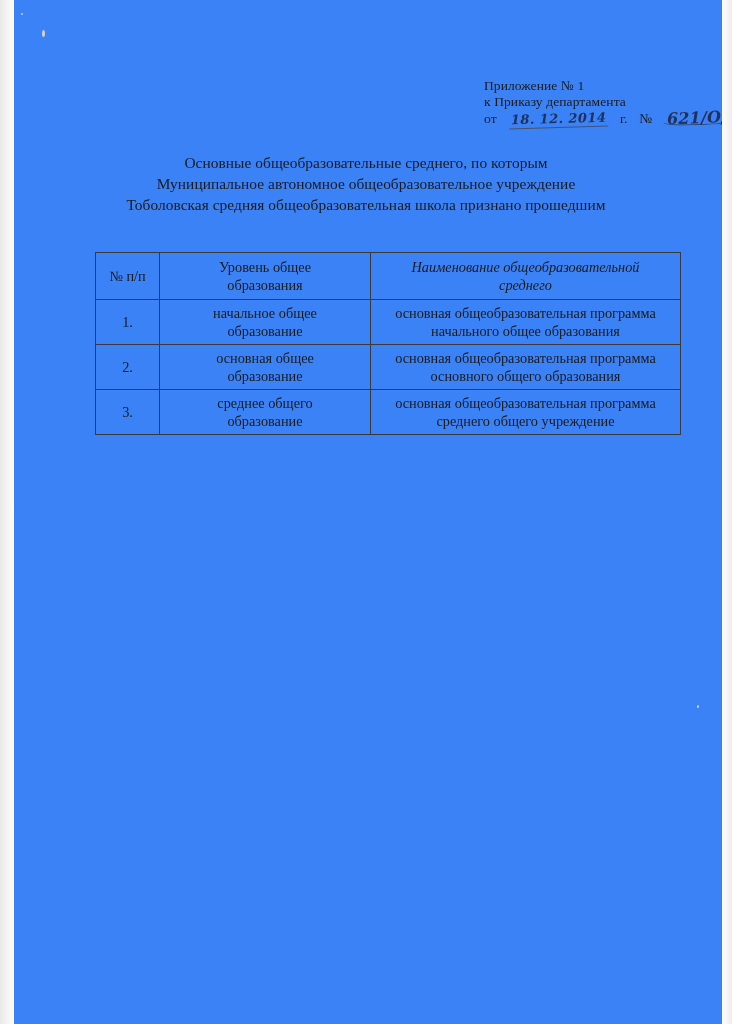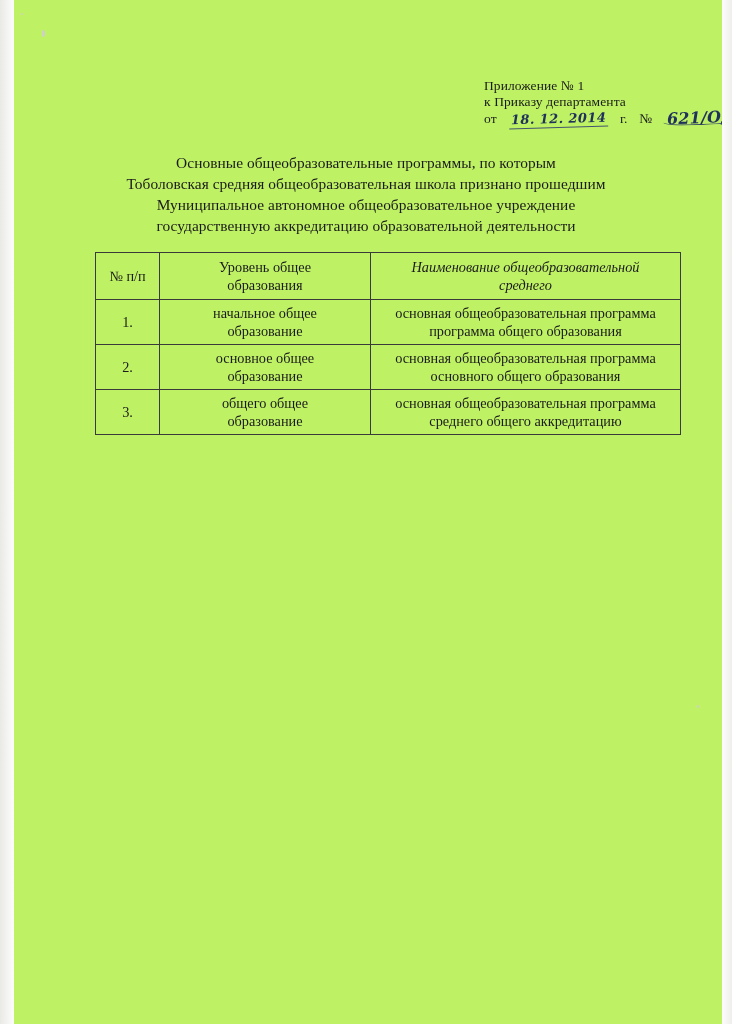--- a/index.html
+++ b/index.html
@@ -11,21 +11,21 @@
     width: 732px;
     height: 1024px;
     position: relative;
     font-family: "Liberation Serif", serif;
     color: #1b1b1b;
     overflow: hidden;
   }
   .page {
     position: absolute;
     inset: 0;
-    background: #bef264;
+    background: #3b82f6;
   }
   
   .page::before {
     content: "";
     position: absolute;
     left: 0; top: 0; bottom: 0;
     width: 14px;
     background: linear-gradient(to right, #e9e9e6 0%, #fdfdfc 100%);
     pointer-events: none;
   }
@@ -153,24 +153,23 @@
     <span class="date-line">
       <span>от</span>
       <span class="handwritten">18. 12. 2014</span>
       <span>г.</span>
       <span>№</span>
       <span class="handwritten num">621/ОД</span>
     </span>
   </div>
 
   <div class="title">
-    <span class="line">Основные общеобразовательные программы, по которым</span>
+    <span class="line">Основные общеобразовательные среднего, по которым</span>
+    <span class="line">Муниципальное автономное общеобразовательное учреждение</span>
     <span class="line">Тоболовская средняя общеобразовательная школа признано прошедшим</span>
-    <span class="line">Муниципальное автономное общеобразовательное учреждение</span>
-    <span class="line">государственную аккредитацию образовательной деятельности</span>
   </div>
 
   <div class="table-wrap">
     <table class="programs">
       <thead>
         <tr>
           <th class="col-num">№ п/п</th>
           <th class="col-level">
             <span class="cell-l1">Уровень общее</span>
             <span class="cell-l2">образования</span>
@@ -183,42 +182,42 @@
       </thead>
       <tbody>
         <tr>
           <td class="num-cell">1.</td>
           <td>
             <span class="cell-l1">начальное общее</span>
             <span class="cell-l2">образование</span>
           </td>
           <td>
             <span class="cell-l1">основная общеобразовательная программа</span>
-            <span class="cell-l2">программа общего образования</span>
+            <span class="cell-l2">начального общее образования</span>
           </td>
         </tr>
         <tr>
           <td class="num-cell">2.</td>
           <td>
-            <span class="cell-l1">основное общее</span>
+            <span class="cell-l1">основная общее</span>
             <span class="cell-l2">образование</span>
           </td>
           <td>
             <span class="cell-l1">основная общеобразовательная программа</span>
             <span class="cell-l2">основного общего образования</span>
           </td>
         </tr>
         <tr>
           <td class="num-cell">3.</td>
           <td>
-            <span class="cell-l1">общего общее</span>
+            <span class="cell-l1">среднее общего</span>
             <span class="cell-l2">образование</span>
           </td>
           <td>
             <span class="cell-l1">основная общеобразовательная программа</span>
-            <span class="cell-l2">среднего общего аккредитацию</span>
+            <span class="cell-l2">среднего общего учреждение</span>
           </td>
         </tr>
       </tbody>
     </table>
   </div>
 
 </div>
 
 </body></html>

